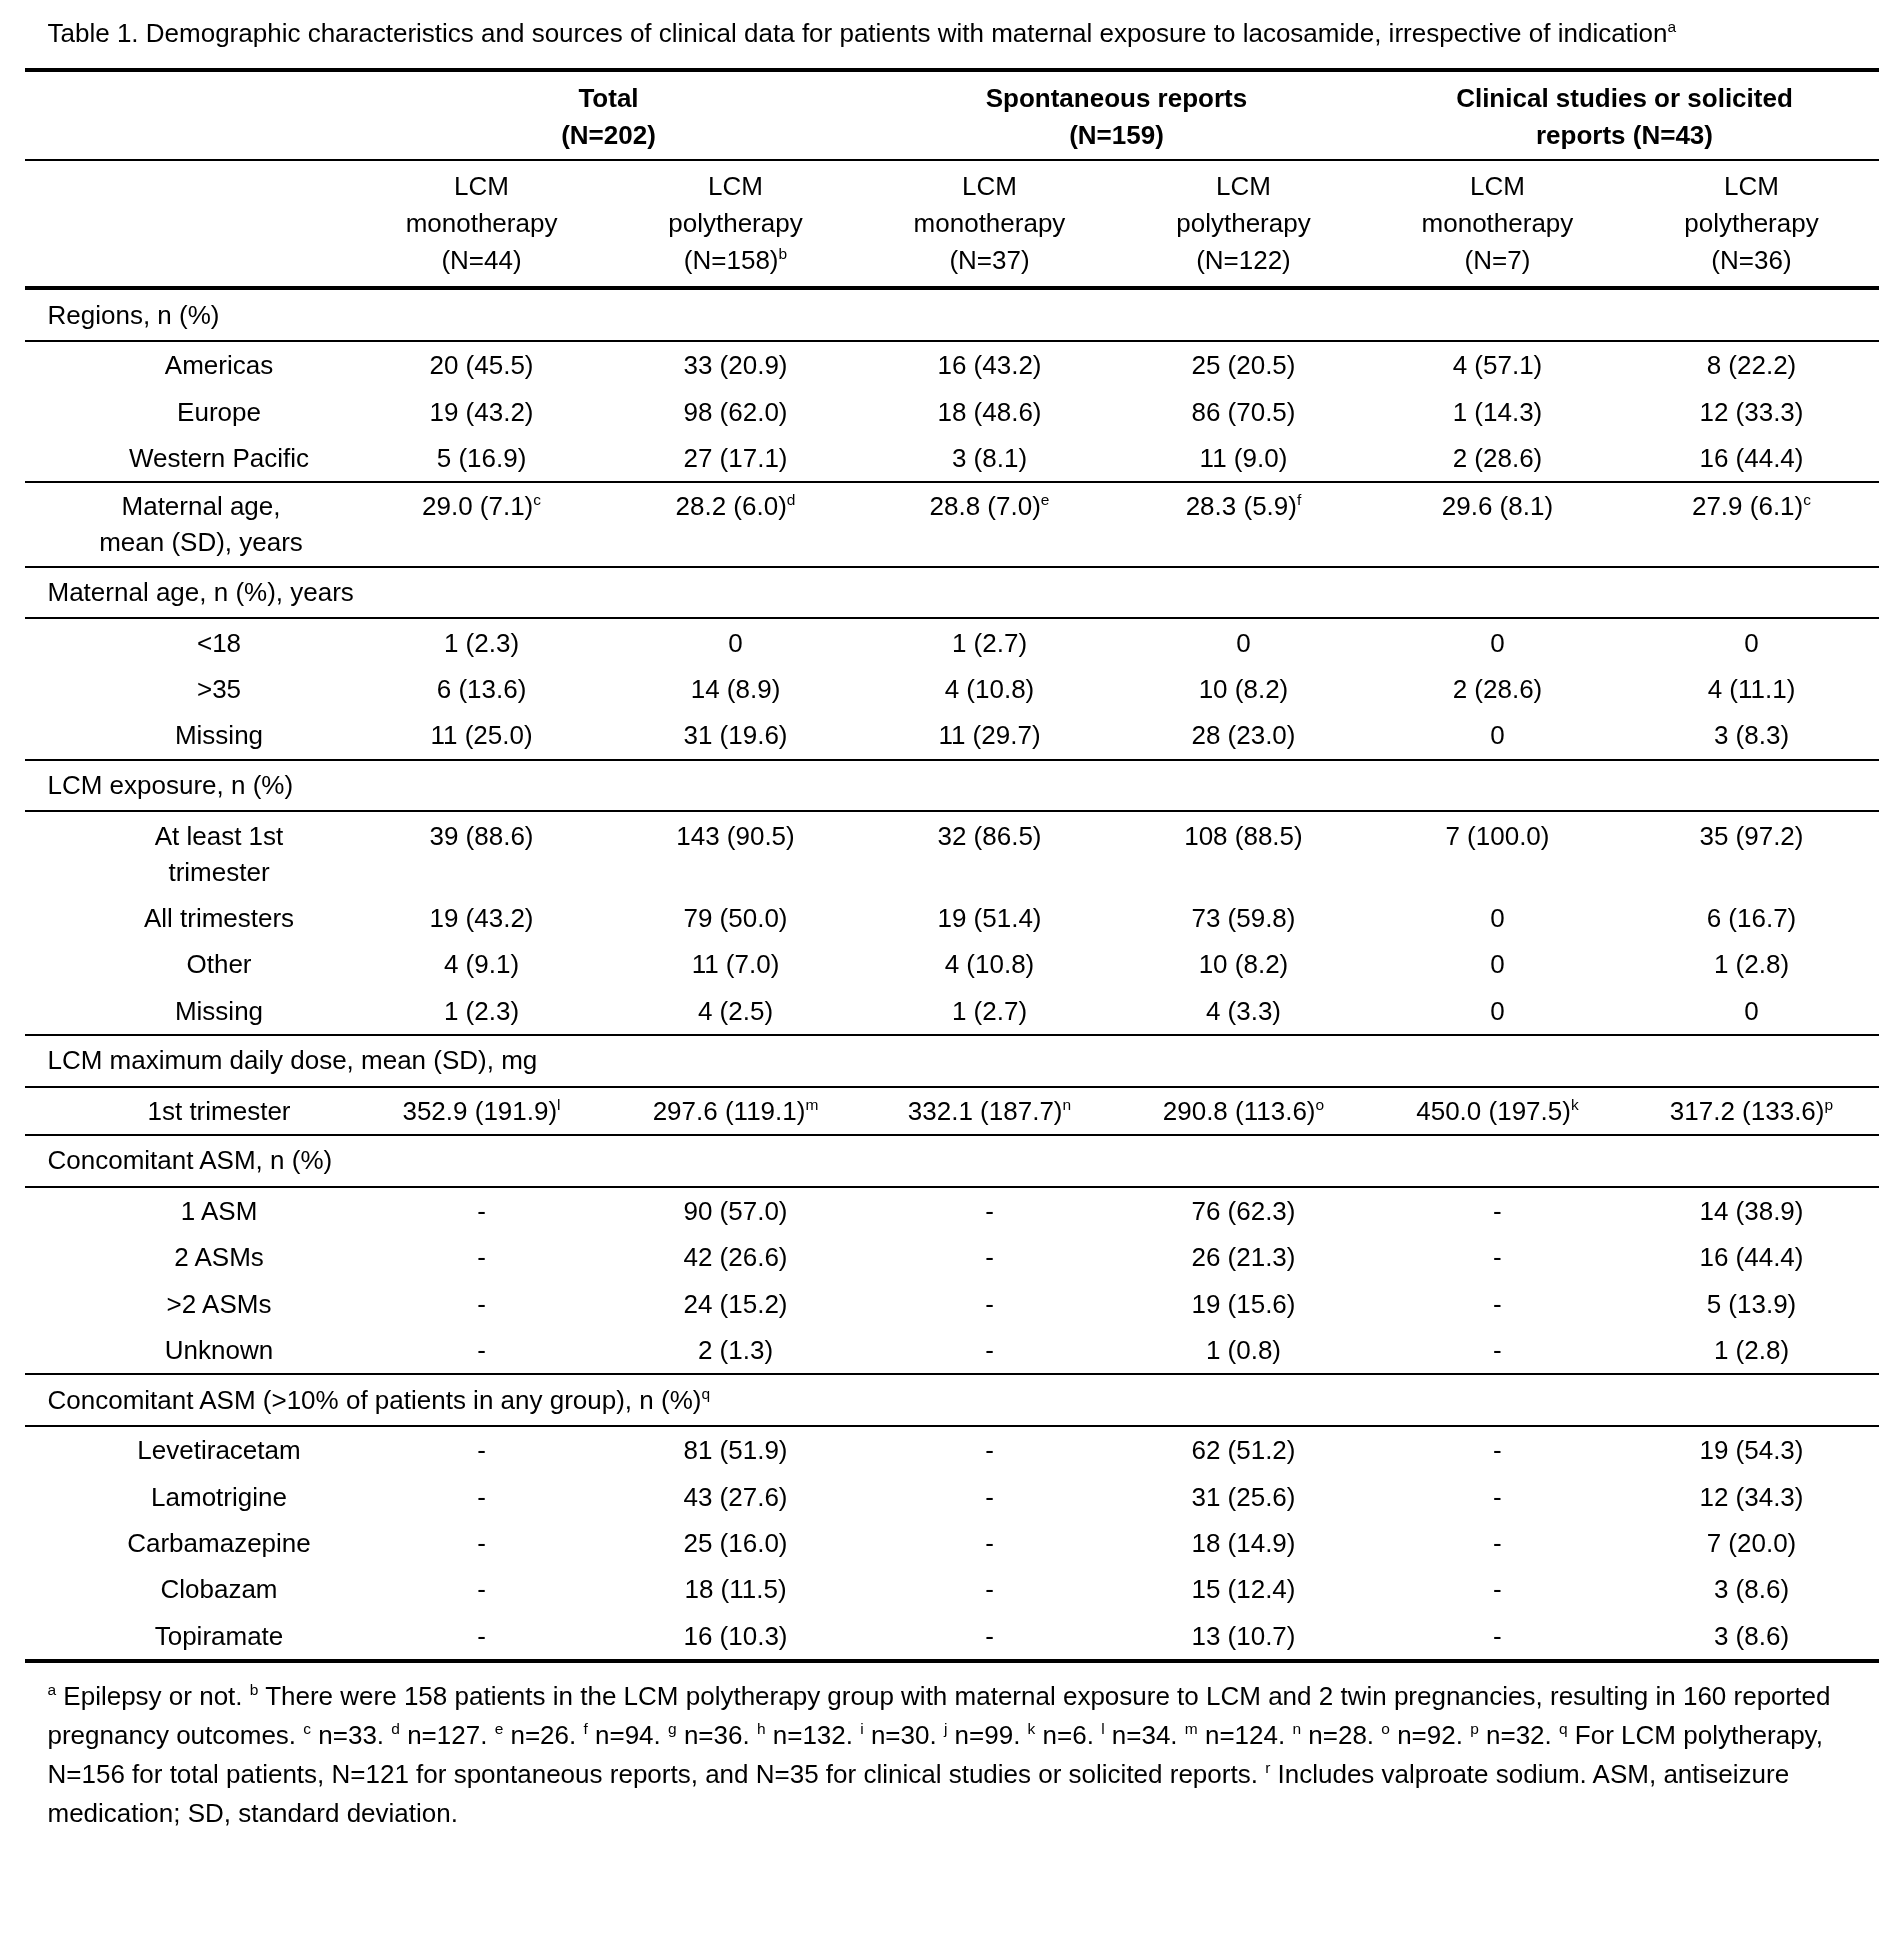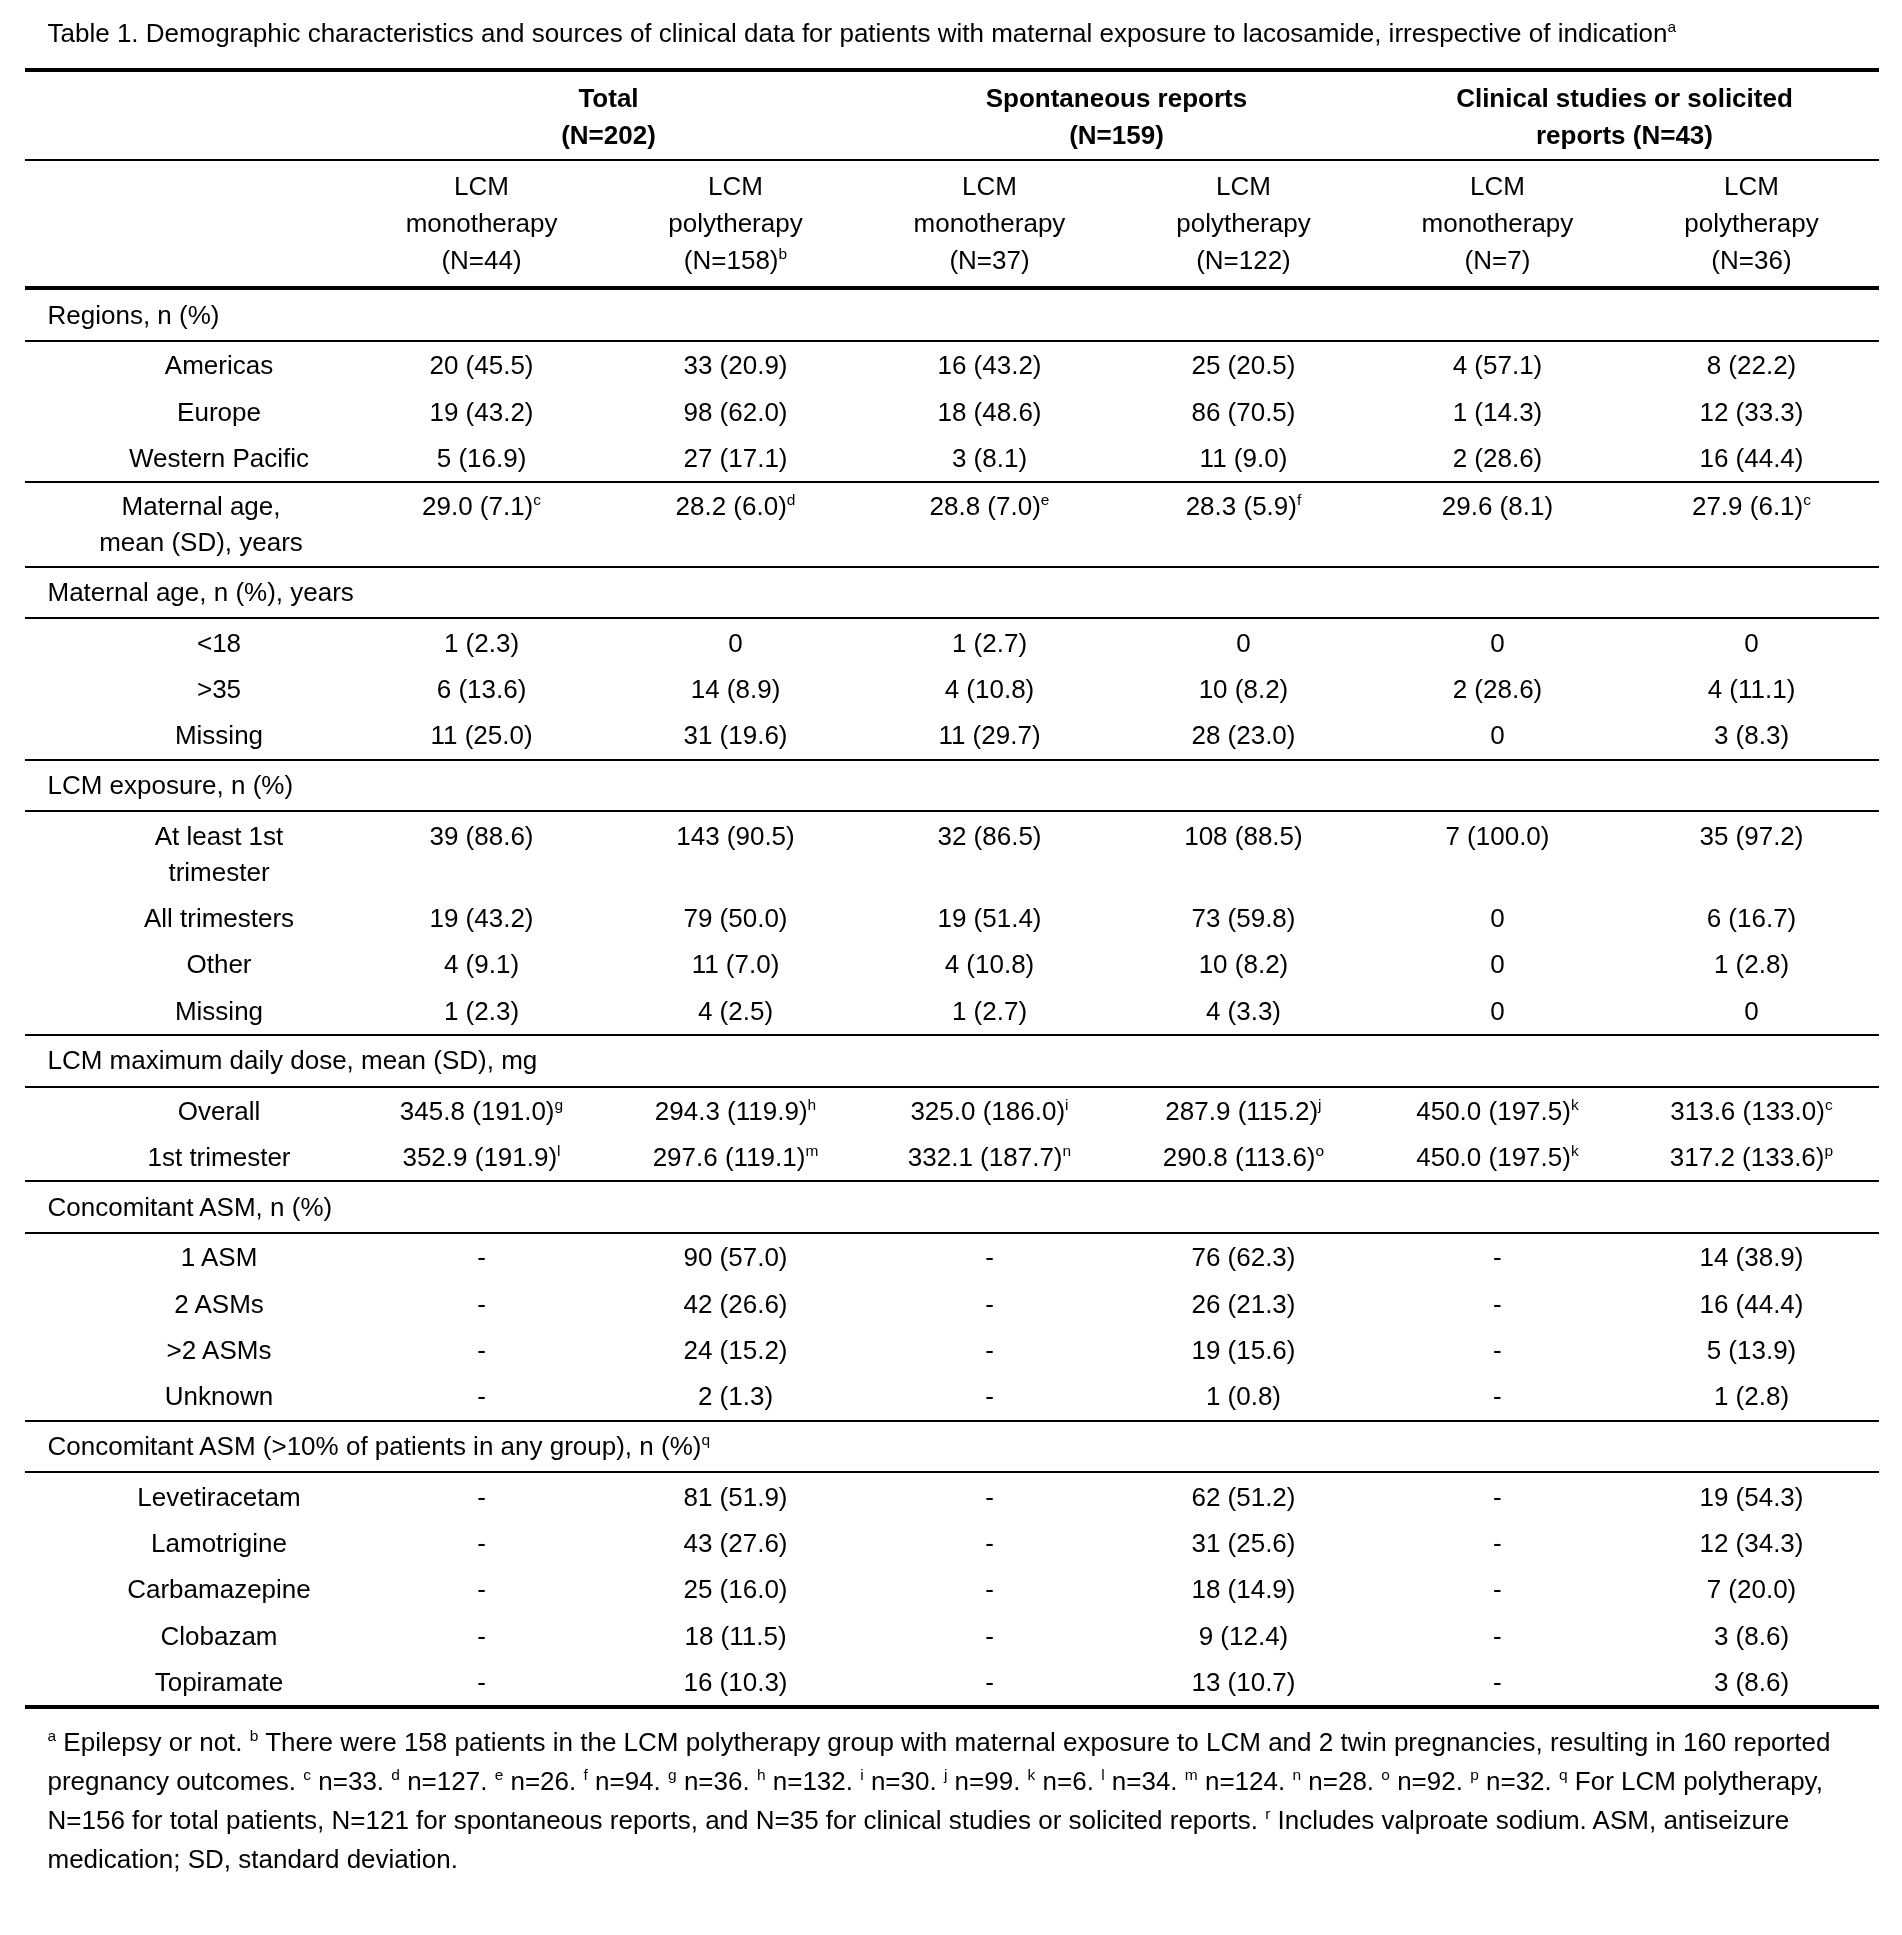--- a/index.html
+++ b/index.html
@@ -213,29 +213,20 @@
           <td class="val">4 (2.5)</td>
           <td class="val">1 (2.7)</td>
           <td class="val">4 (3.3)</td>
           <td class="val">0</td>
           <td class="val">0</td>
         </tr>
         <tr>
           <td class="sec" colspan="7">LCM maximum daily dose, mean (SD), mg</td>
         </tr>
         <tr>
-          <td class="lbl ind">Overall</td>
-          <td class="val">345.8 (191.0)<sup>g</sup></td>
-          <td class="val">294.3 (119.9)<sup>h</sup></td>
-          <td class="val">325.0 (186.0)<sup>i</sup></td>
-          <td class="val">287.9 (115.2)<sup>j</sup></td>
-          <td class="val">450.0 (197.5)<sup>k</sup></td>
-          <td class="val">313.6 (133.0)<sup>c</sup></td>
-        </tr>
-        <tr>
           <td class="lbl ind">1st trimester</td>
           <td class="val">352.9 (191.9)<sup>l</sup></td>
           <td class="val">297.6 (119.1)<sup>m</sup></td>
           <td class="val">332.1 (187.7)<sup>n</sup></td>
           <td class="val">290.8 (113.6)<sup>o</sup></td>
           <td class="val">450.0 (197.5)<sup>k</sup></td>
           <td class="val">317.2 (133.6)<sup>p</sup></td>
         </tr>
         <tr>
           <td class="sec" colspan="7">Concomitant ASM, n (%)</td>
@@ -304,21 +295,21 @@
           <td class="val">-</td>
           <td class="val">18 (14.9)</td>
           <td class="val">-</td>
           <td class="val">7 (20.0)</td>
         </tr>
         <tr>
           <td class="lbl ind">Clobazam</td>
           <td class="val">-</td>
           <td class="val">18 (11.5)</td>
           <td class="val">-</td>
-          <td class="val">9 (12.4)</td>
+          <td class="val">15 (12.4)</td>
           <td class="val">-</td>
           <td class="val">3 (8.6)</td>
         </tr>
         <tr>
           <td class="lbl ind">Topiramate</td>
           <td class="val">-</td>
           <td class="val">16 (10.3)</td>
           <td class="val">-</td>
           <td class="val">13 (10.7)</td>
           <td class="val">-</td>

